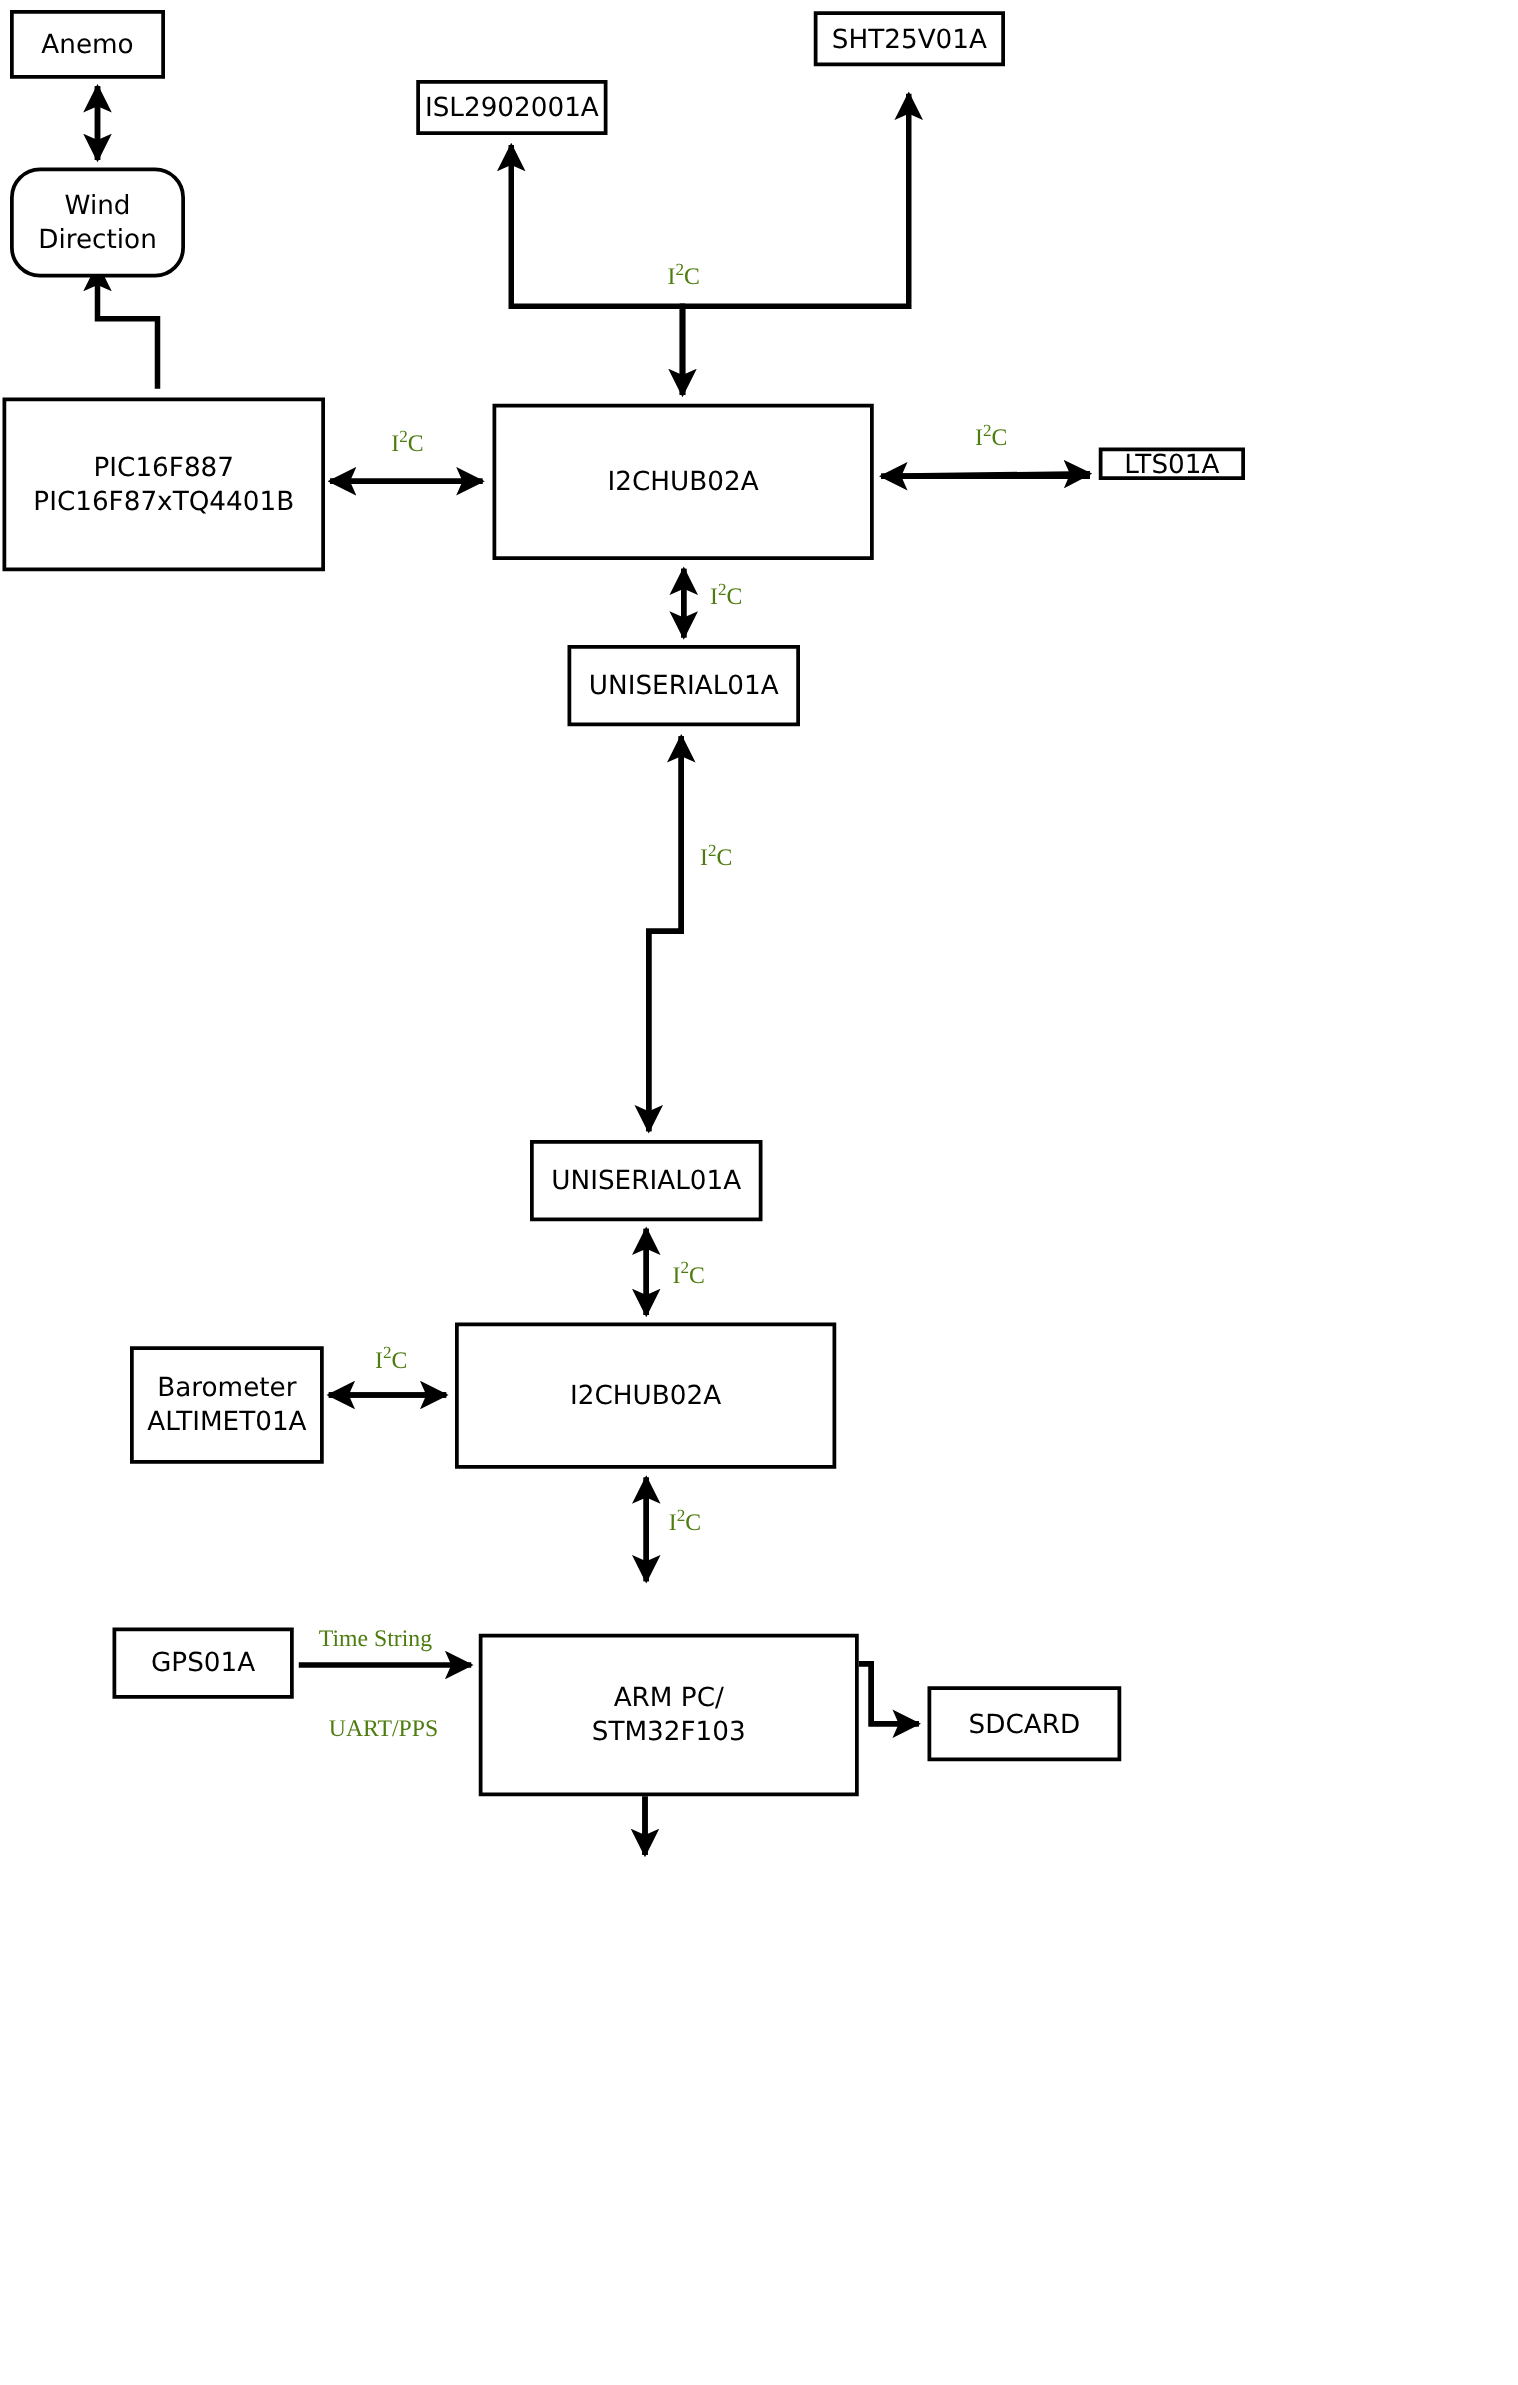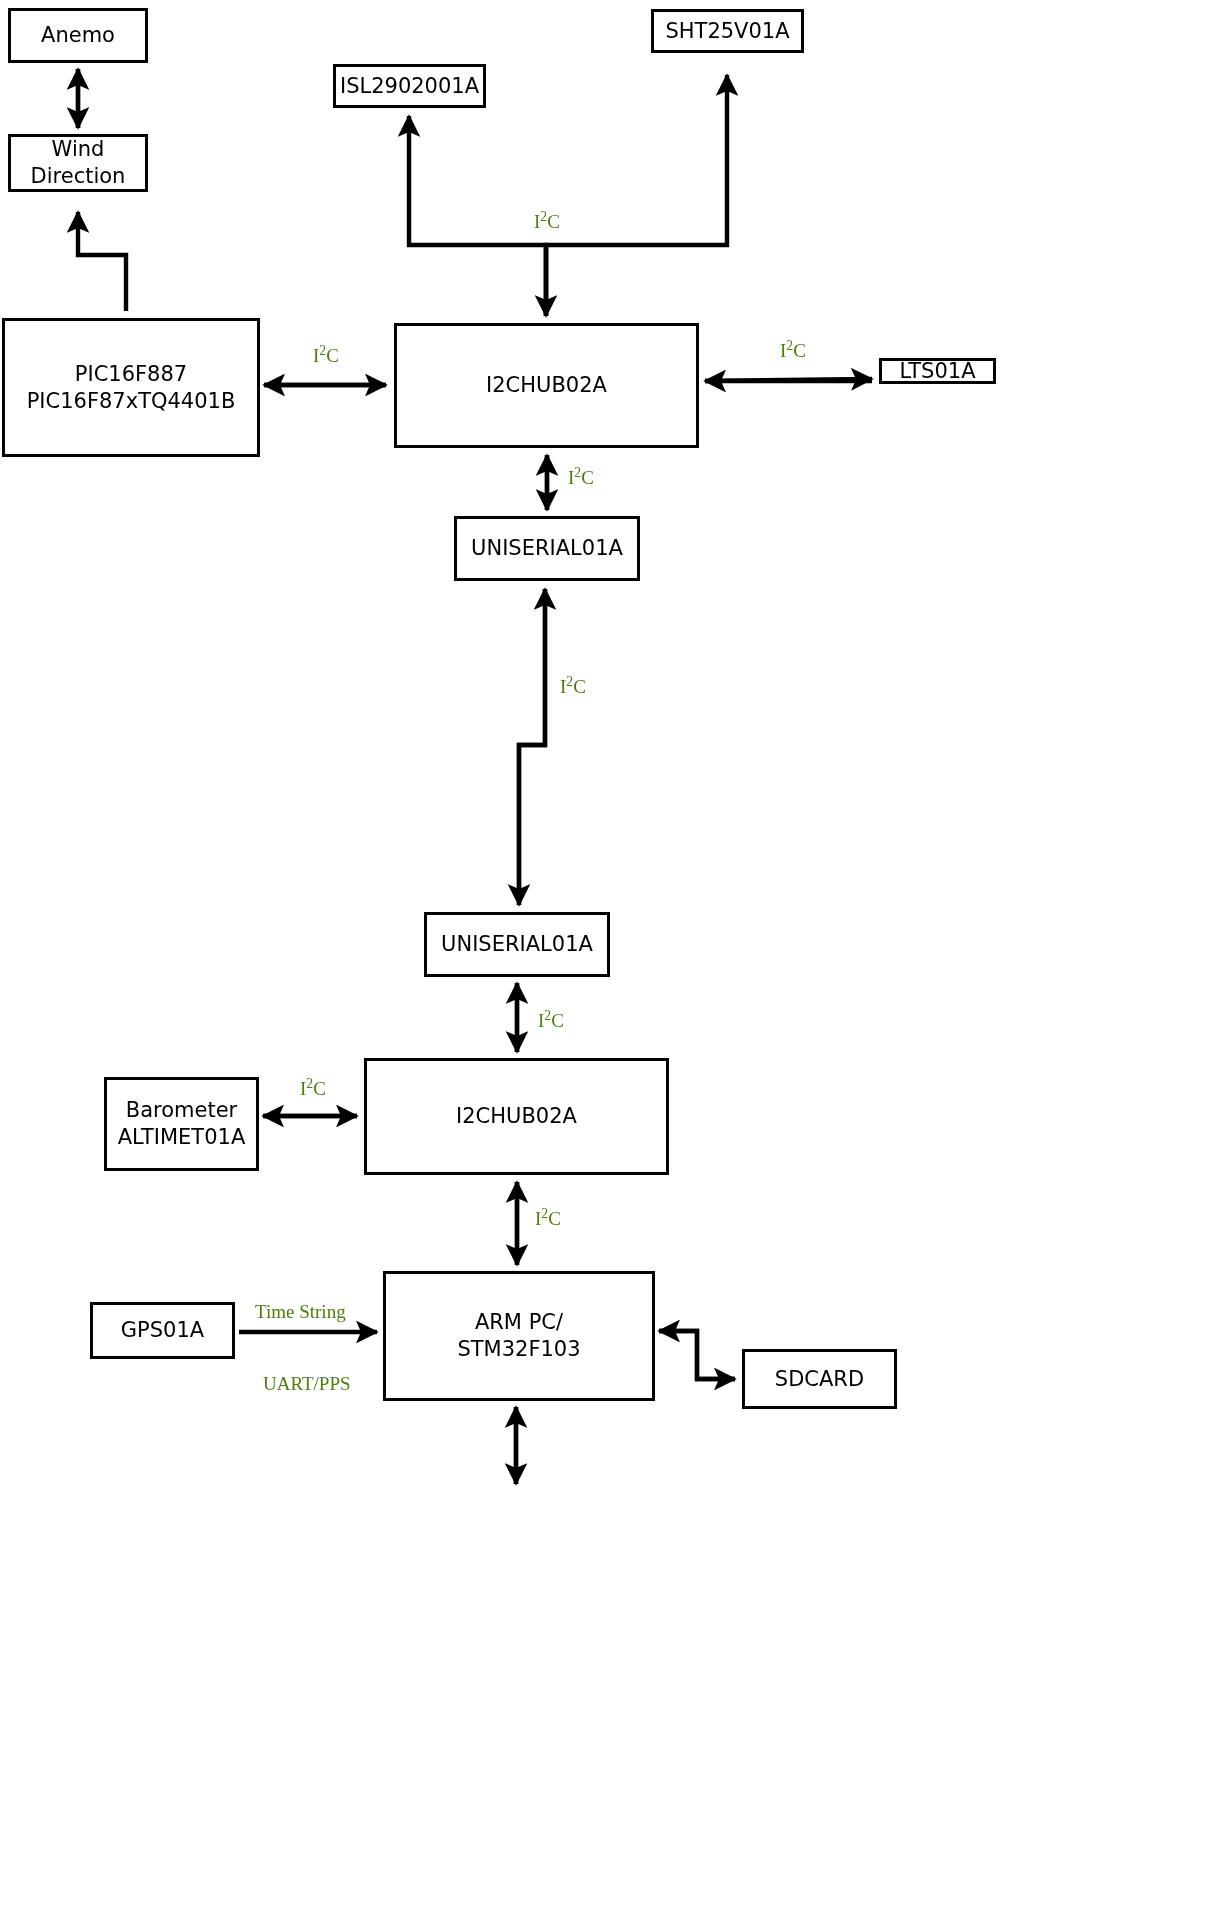--- a/index.html
+++ b/index.html
@@ -105,23 +105,23 @@
 
       <path d="M 735 1379 L 697 1379 L 697 1331 L 659 1331" marker-end="url(#arrow)"></path>
       <path d="M 659 1331 L 697 1331 L 697 1379 L 735 1379" marker-end="url(#arrow)"></path>
 
       <line x1="516" y1="1407" x2="516" y2="1484" marker-end="url(#arrow)"></line>
       <line x1="516" y1="1484" x2="516" y2="1407" marker-end="url(#arrow)"></line>
 
     </g>
   </svg>
 
-  <div class="node-box" style="left:8px;  top:8px;   width:140px; height:55px;">Anemo</div>
+  <div class="node-box" style="left:8px;  top:8px;   width:124px; height:55px;">Anemo</div>
 
-  <div class="node-box" style="left:8px;  top:134px; width:140px; height:58px;">Wind
+  <div class="node-box" style="left:8px;  top:134px; width:140px; height:88px;border-radius:24px;">Wind
 Direction</div>
 
   <div class="node-box" style="left:2px;  top:318px; width:258px; height:139px;">PIC16F887
 PIC16F87xTQ4401B</div>
 
   <div class="node-box" style="left:333px; top:64px; width:153px; height:44px;">ISL2902001A</div>
 
   <div class="node-box" style="left:651px; top:9px; width:153px; height:44px;">SHT25V01A</div>
 
   <div class="node-box" style="left:394px; top:323px; width:305px; height:125px;">I2CHUB02A</div>
@@ -132,21 +132,21 @@
 
   <div class="node-box" style="left:424px; top:912px; width:186px; height:65px;">UNISERIAL01A</div>
 
   <div class="node-box" style="left:104px; top:1077px; width:155px; height:94px;">Barometer
 ALTIMET01A</div>
 
   <div class="node-box" style="left:364px; top:1058px; width:305px; height:117px;">I2CHUB02A</div>
 
   <div class="node-box" style="left:90px;  top:1302px; width:145px; height:57px;text-align:center;">GPS01A</div>
 
-  <div class="node-box" style="left:383px; top:1271px; width:272px; height:130px;text-align:center;">ARM PC/
+  <div class="node-box" style="left:383px; top:1307px; width:304px; height:130px;text-align:center;">ARM PC/
 STM32F103</div>
 
   <div class="node-box" style="left:742px; top:1349px; width:155px; height:60px;">SDCARD</div>
 
 
   <div class="edge-label" style="left:534px; top:211px;">I<sup>2</sup>C</div>
 
   <div class="edge-label" style="left:313px; top:345px;">I<sup>2</sup>C</div>
 
   <div class="edge-label" style="left:780px; top:340px;">I<sup>2</sup>C</div>

